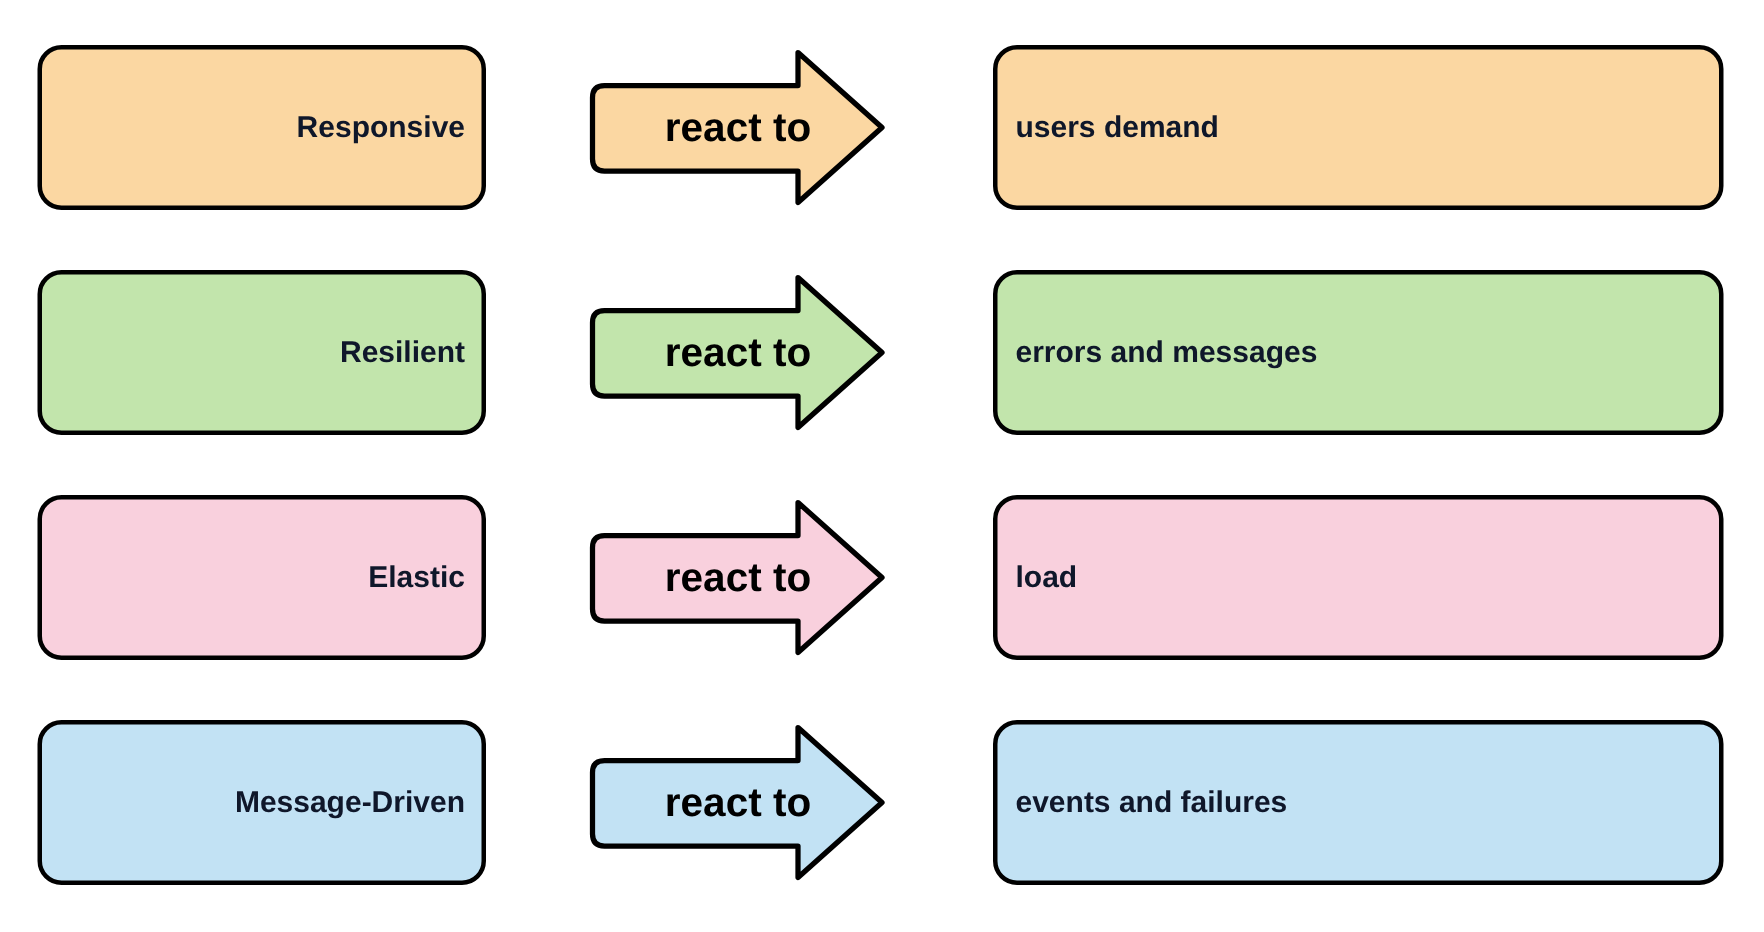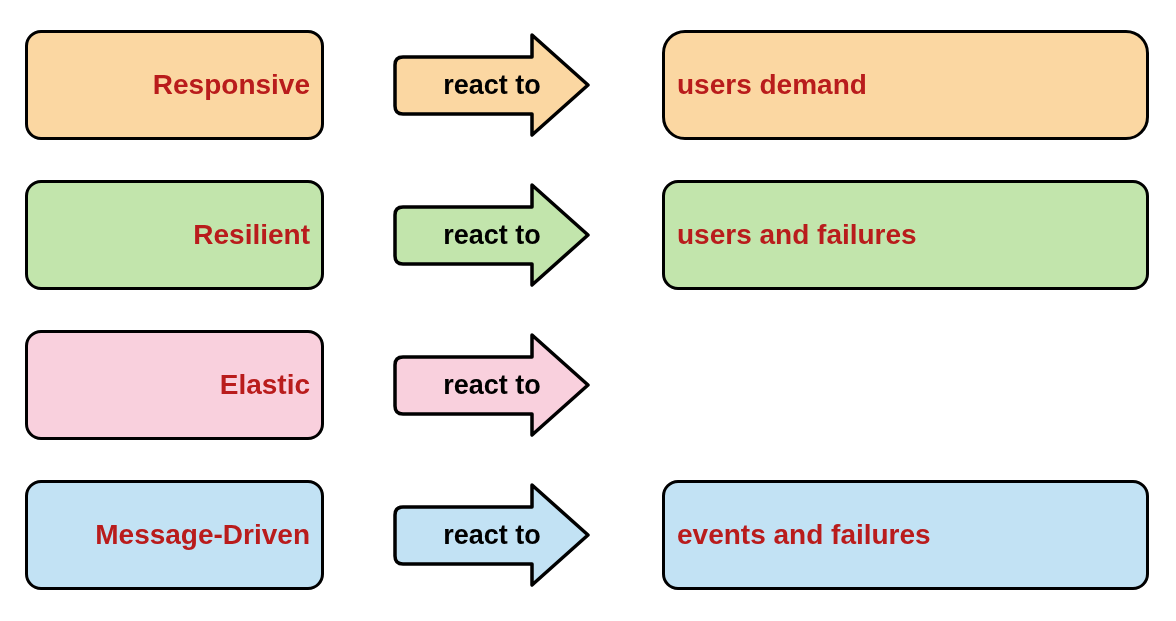--- a/index.html
+++ b/index.html
@@ -29,22 +29,22 @@
   .box {
     position: absolute;
     top: 0;
     height: 110px;
     box-sizing: border-box;
     border: 3px solid #000000;
     border-radius: 16px;
     display: flex;
     align-items: center;
     font-weight: bold;
-    font-size: 28px;
-    color: #b91c1c;
+    font-size: 20px;
+    color: #0f172a;
     line-height: 1;
   }
   .trait-box {
     left: 25px;
     width: 299px;
     justify-content: flex-end;
     padding-right: 11px;
   }
   .target-box {
     left: 662px;
@@ -72,46 +72,49 @@
 <div class="canvas">
 
   <div class="row row-0">
     <div class="box trait-box" style="background-color: rgb(251, 215, 162);">
       <span>Responsive</span>
     </div>
     <svg class="arrow-svg" viewBox="0 0 200 110">
       <path d="M 11 27 H 140 V 5 L 196 55 L 140 105 V 84 H 11 Q 3 84 3 76 V 35 Q 3 27 11 27 Z" stroke="#000000" stroke-width="3.5" stroke-linejoin="round" fill="#FBD7A2"></path>
       <text class="arrow-text" x="100" y="55" text-anchor="middle" dominant-baseline="central">react to</text>
     </svg>
-    <div class="box target-box" style="background-color: rgb(251, 215, 162); border-radius: 23px;">
+    <div class="box target-box" style="background-color: rgb(251, 215, 162);">
       <span>users demand</span>
     </div>
   </div>
 
   <div class="row row-1">
     <div class="box trait-box" style="background-color: rgb(194, 229, 172); align-items: center;">
       <span>Resilient</span>
     </div>
     <svg class="arrow-svg" viewBox="0 0 200 110">
       <path d="M 11 27 H 140 V 5 L 196 55 L 140 105 V 84 H 11 Q 3 84 3 76 V 35 Q 3 27 11 27 Z" stroke="#000000" stroke-width="3.5" stroke-linejoin="round" fill="#C2E5AC"></path>
       <text class="arrow-text" x="100" y="55" text-anchor="middle" dominant-baseline="central">react to</text>
     </svg>
     <div class="box target-box" style="background-color: rgb(194, 229, 172);">
-      <span>users and failures</span>
+      <span>errors and messages</span>
     </div>
   </div>
 
   <div class="row row-2">
     <div class="box trait-box" style="background-color: rgb(249, 208, 221);">
       <span>Elastic</span>
     </div>
     <svg class="arrow-svg" viewBox="0 0 200 110">
       <path d="M 11 27 H 140 V 5 L 196 55 L 140 105 V 84 H 11 Q 3 84 3 76 V 35 Q 3 27 11 27 Z" stroke="#000000" stroke-width="3.5" stroke-linejoin="round" fill="#F9D0DD"></path>
       <text class="arrow-text" x="100" y="55" text-anchor="middle" dominant-baseline="central">react to</text>
     </svg>
+    <div class="box target-box" style="background-color: rgb(249, 208, 221);">
+      <span>load</span>
+    </div>
   </div>
 
   <div class="row row-3">
     <div class="box trait-box" style="background-color: rgb(194, 226, 244);">
       <span>Message-Driven</span>
     </div>
     <svg class="arrow-svg" viewBox="0 0 200 110">
       <path d="M 11 27 H 140 V 5 L 196 55 L 140 105 V 84 H 11 Q 3 84 3 76 V 35 Q 3 27 11 27 Z" stroke="#000000" stroke-width="3.5" stroke-linejoin="round" fill="#C2E2F4"></path>
       <text class="arrow-text" x="100" y="55" text-anchor="middle" dominant-baseline="central">react to</text>
     </svg>

